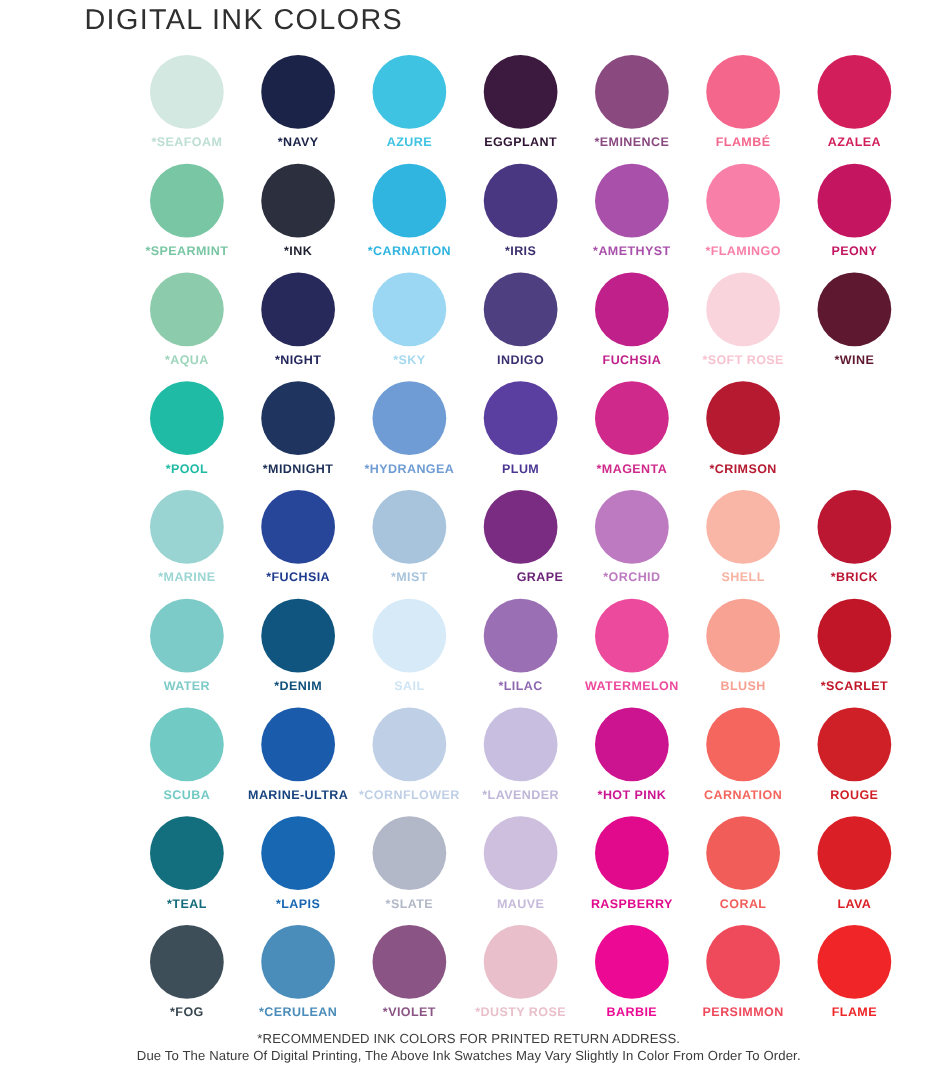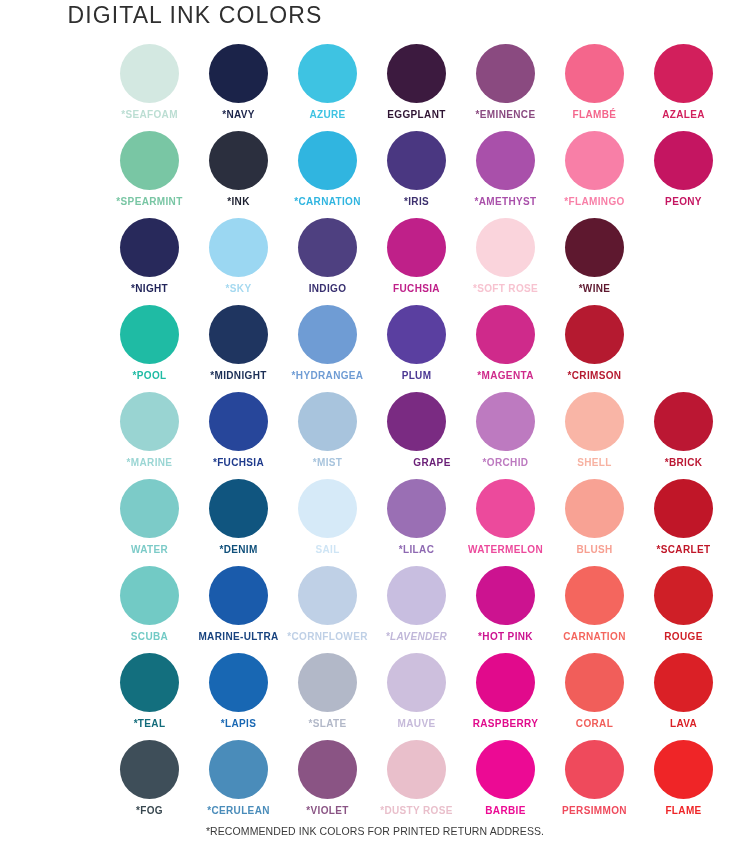--- a/index.html
+++ b/index.html
@@ -164,20 +164,24 @@
           <div class="swatch" style="background: rgb(248, 127, 167); --c: #f87fa7;"></div>
           <div class="swatch-label" style="color: rgb(248, 127, 167);">*FLAMINGO</div>
         </div>
         <div class="cell">
           <div class="swatch" style="background: rgb(196, 21, 97); --c: #c41561;"></div>
           <div class="swatch-label" style="color: rgb(196, 21, 97);">PEONY</div>
         </div>
       </div>
       <div class="row">
         <div class="cell">
+          <div class="swatch" style="background: rgb(140, 203, 171); --c: #8ccbab;"></div>
+          <div class="swatch-label" style="color: rgb(158, 214, 187);">*AQUA</div>
+        </div>
+        <div class="cell">
           <div class="swatch" style="background: rgb(40, 41, 91); --c: #28295b;"></div>
           <div class="swatch-label" style="color: rgb(34, 37, 90);">*NIGHT</div>
         </div>
         <div class="cell">
           <div class="swatch" style="background: rgb(155, 215, 242); --c: #9bd7f2;"></div>
           <div class="swatch-label" style="color: rgb(165, 217, 240);">*SKY</div>
         </div>
         <div class="cell">
           <div class="swatch" style="background: rgb(78, 64, 128); --c: #4e4080;"></div>
           <div class="swatch-label" style="color: rgb(57, 48, 112);">INDIGO</div>
@@ -289,21 +293,21 @@
         <div class="cell">
           <div class="swatch" style="background: rgb(26, 91, 171); --c: #1a5bab;"></div>
           <div class="swatch-label" style="color: rgb(24, 67, 127);">MARINE-ULTRA</div>
         </div>
         <div class="cell">
           <div class="swatch" style="background: rgb(191, 208, 230); --c: #bfd0e6;"></div>
           <div class="swatch-label" style="color: rgb(191, 208, 230);">*CORNFLOWER</div>
         </div>
         <div class="cell">
           <div class="swatch" style="background: rgb(200, 190, 224); --c: #c8bee0;"></div>
-          <div class="swatch-label" style="color: rgb(192, 183, 217); font-style: italic;">*LAVENDER</div>
+          <div class="swatch-label" style="color: rgb(192, 183, 217);">*LAVENDER</div>
         </div>
         <div class="cell">
           <div class="swatch" style="background: rgb(204, 19, 144); --c: #cc1390;"></div>
           <div class="swatch-label" style="color: rgb(204, 19, 144);">*HOT PINK</div>
         </div>
         <div class="cell">
           <div class="swatch" style="background: rgb(244, 102, 94); --c: #f4665e;"></div>
           <div class="swatch-label" style="color: rgb(244, 102, 94);">CARNATION</div>
         </div>
         <div class="cell">
@@ -368,15 +372,16 @@
         </div>
         <div class="cell">
           <div class="swatch" style="background: rgb(239, 37, 39); --c: #ef2527;"></div>
           <div class="swatch-label" style="color: rgb(239, 37, 39);">FLAME</div>
         </div>
       </div>
     </div>
 
   <div class="footer">
     <div class="footer-line">*RECOMMENDED INK COLORS FOR PRINTED RETURN ADDRESS.</div>
+    <div class="footer-line">Due To The Nature Of Digital Printing, The Above Ink Swatches May Vary Slightly In Color From Order To Order.</div>
   </div>
 
 </div>
 
 </body></html>

